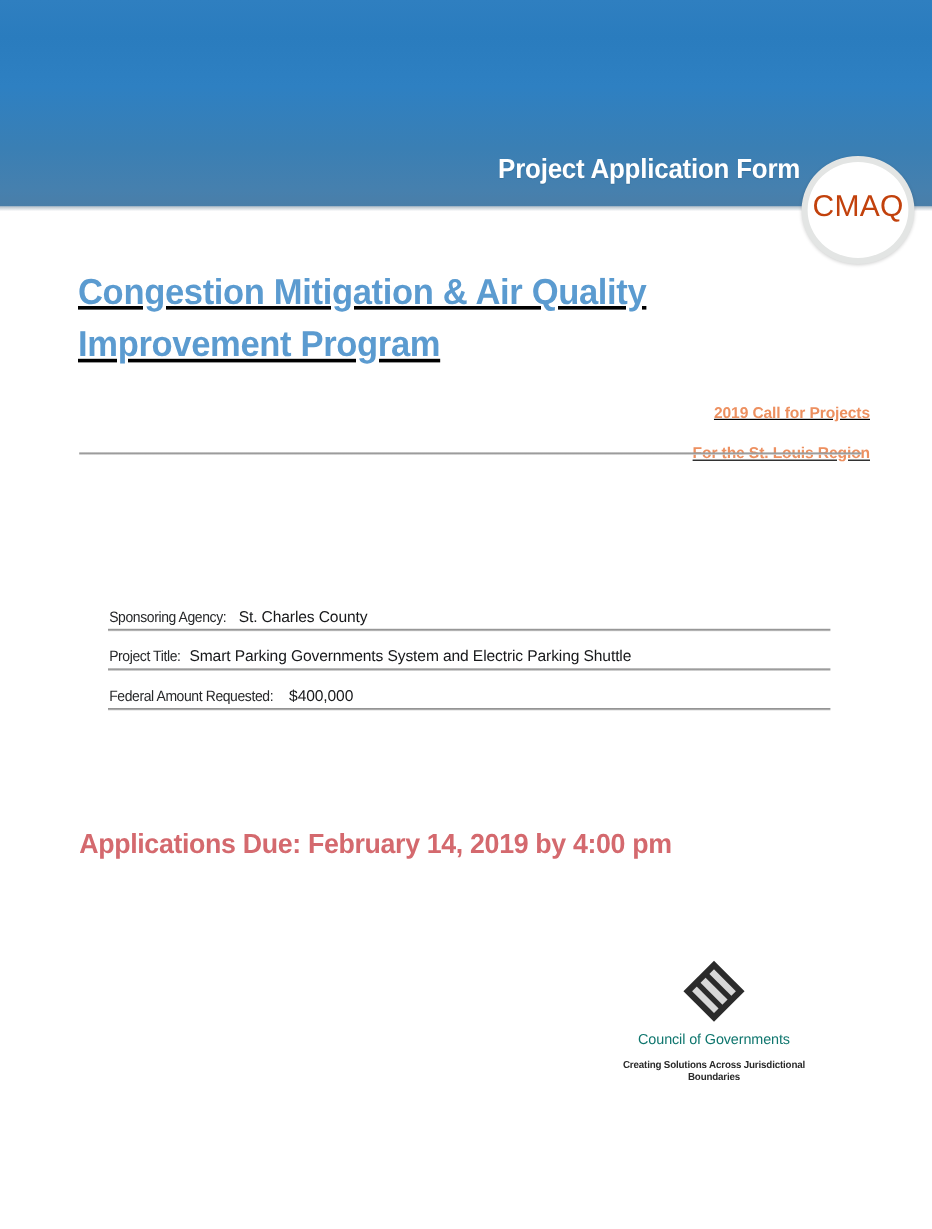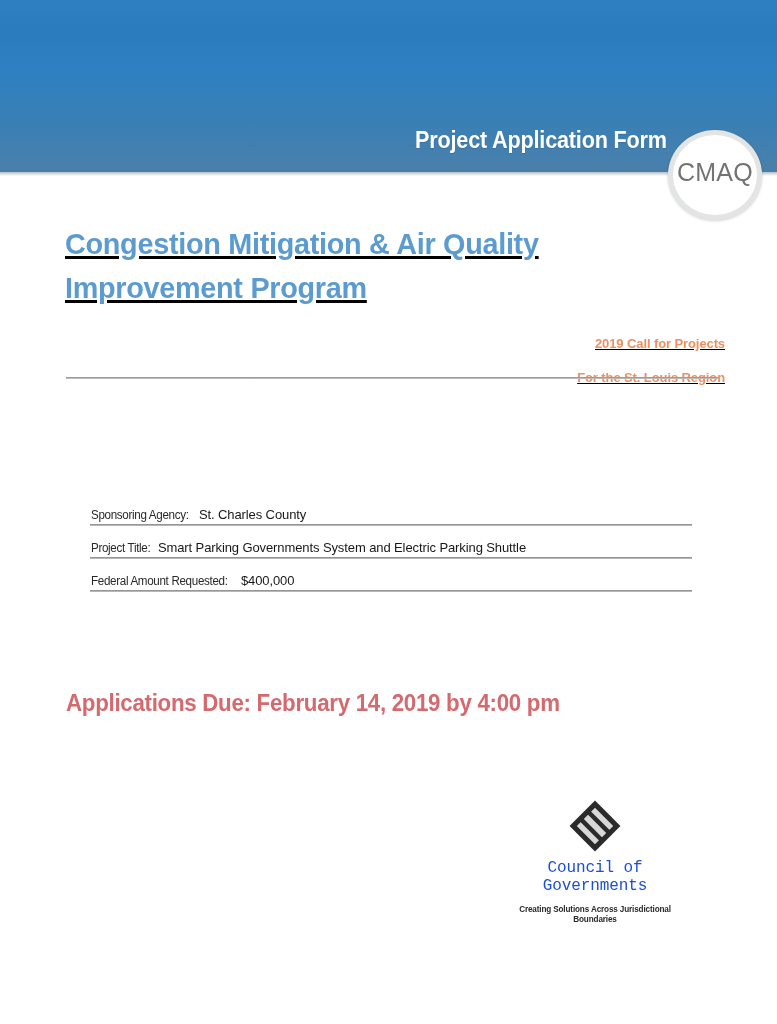--- a/index.html
+++ b/index.html
@@ -71,21 +71,21 @@
     border-radius: 50%;
     background: #ffffff;
     border: 5px solid #e3e5e4;
     box-sizing: border-box;
     display: flex;
     align-items: center;
     justify-content: center;
     box-shadow: 0 1px 3px rgba(0,0,0,0.18);
   }
   .cmaq-badge-label {
-    color: #737373;
+    color: #c2410c;
     font-size: 25px;
     letter-spacing: 0.2px;
     font-weight: normal;
     transform: translateY(-3px);
   }
 
   
   .title-block {
     position: absolute;
     left: 65px;
@@ -195,25 +195,24 @@
     color: #1c1c1c;
     font-family: "Liberation Serif", serif;
     font-size: 19px;
     font-weight: bold;
     letter-spacing: 0.4px;
     font-variant: small-caps;
     line-height: 1.05;
   }
   .ewg-sub {
     margin: 3px 0 0 0;
-    color: #1d4ed8;
-    font-size: 16px;
+    color: #0f766e;
+    font-size: 12px;
     letter-spacing: -0.1px;
     line-height: 1.1;
-    font-family: Liberation Mono, monospace;
   }
   .ewg-tag {
     margin: 9px 0 0 0;
     color: #2a2a2a;
     font-size: 8.5px;
     font-weight: bold;
     letter-spacing: -0.15px;
     transform: scaleX(0.96);
     transform-origin: center top;
   }

